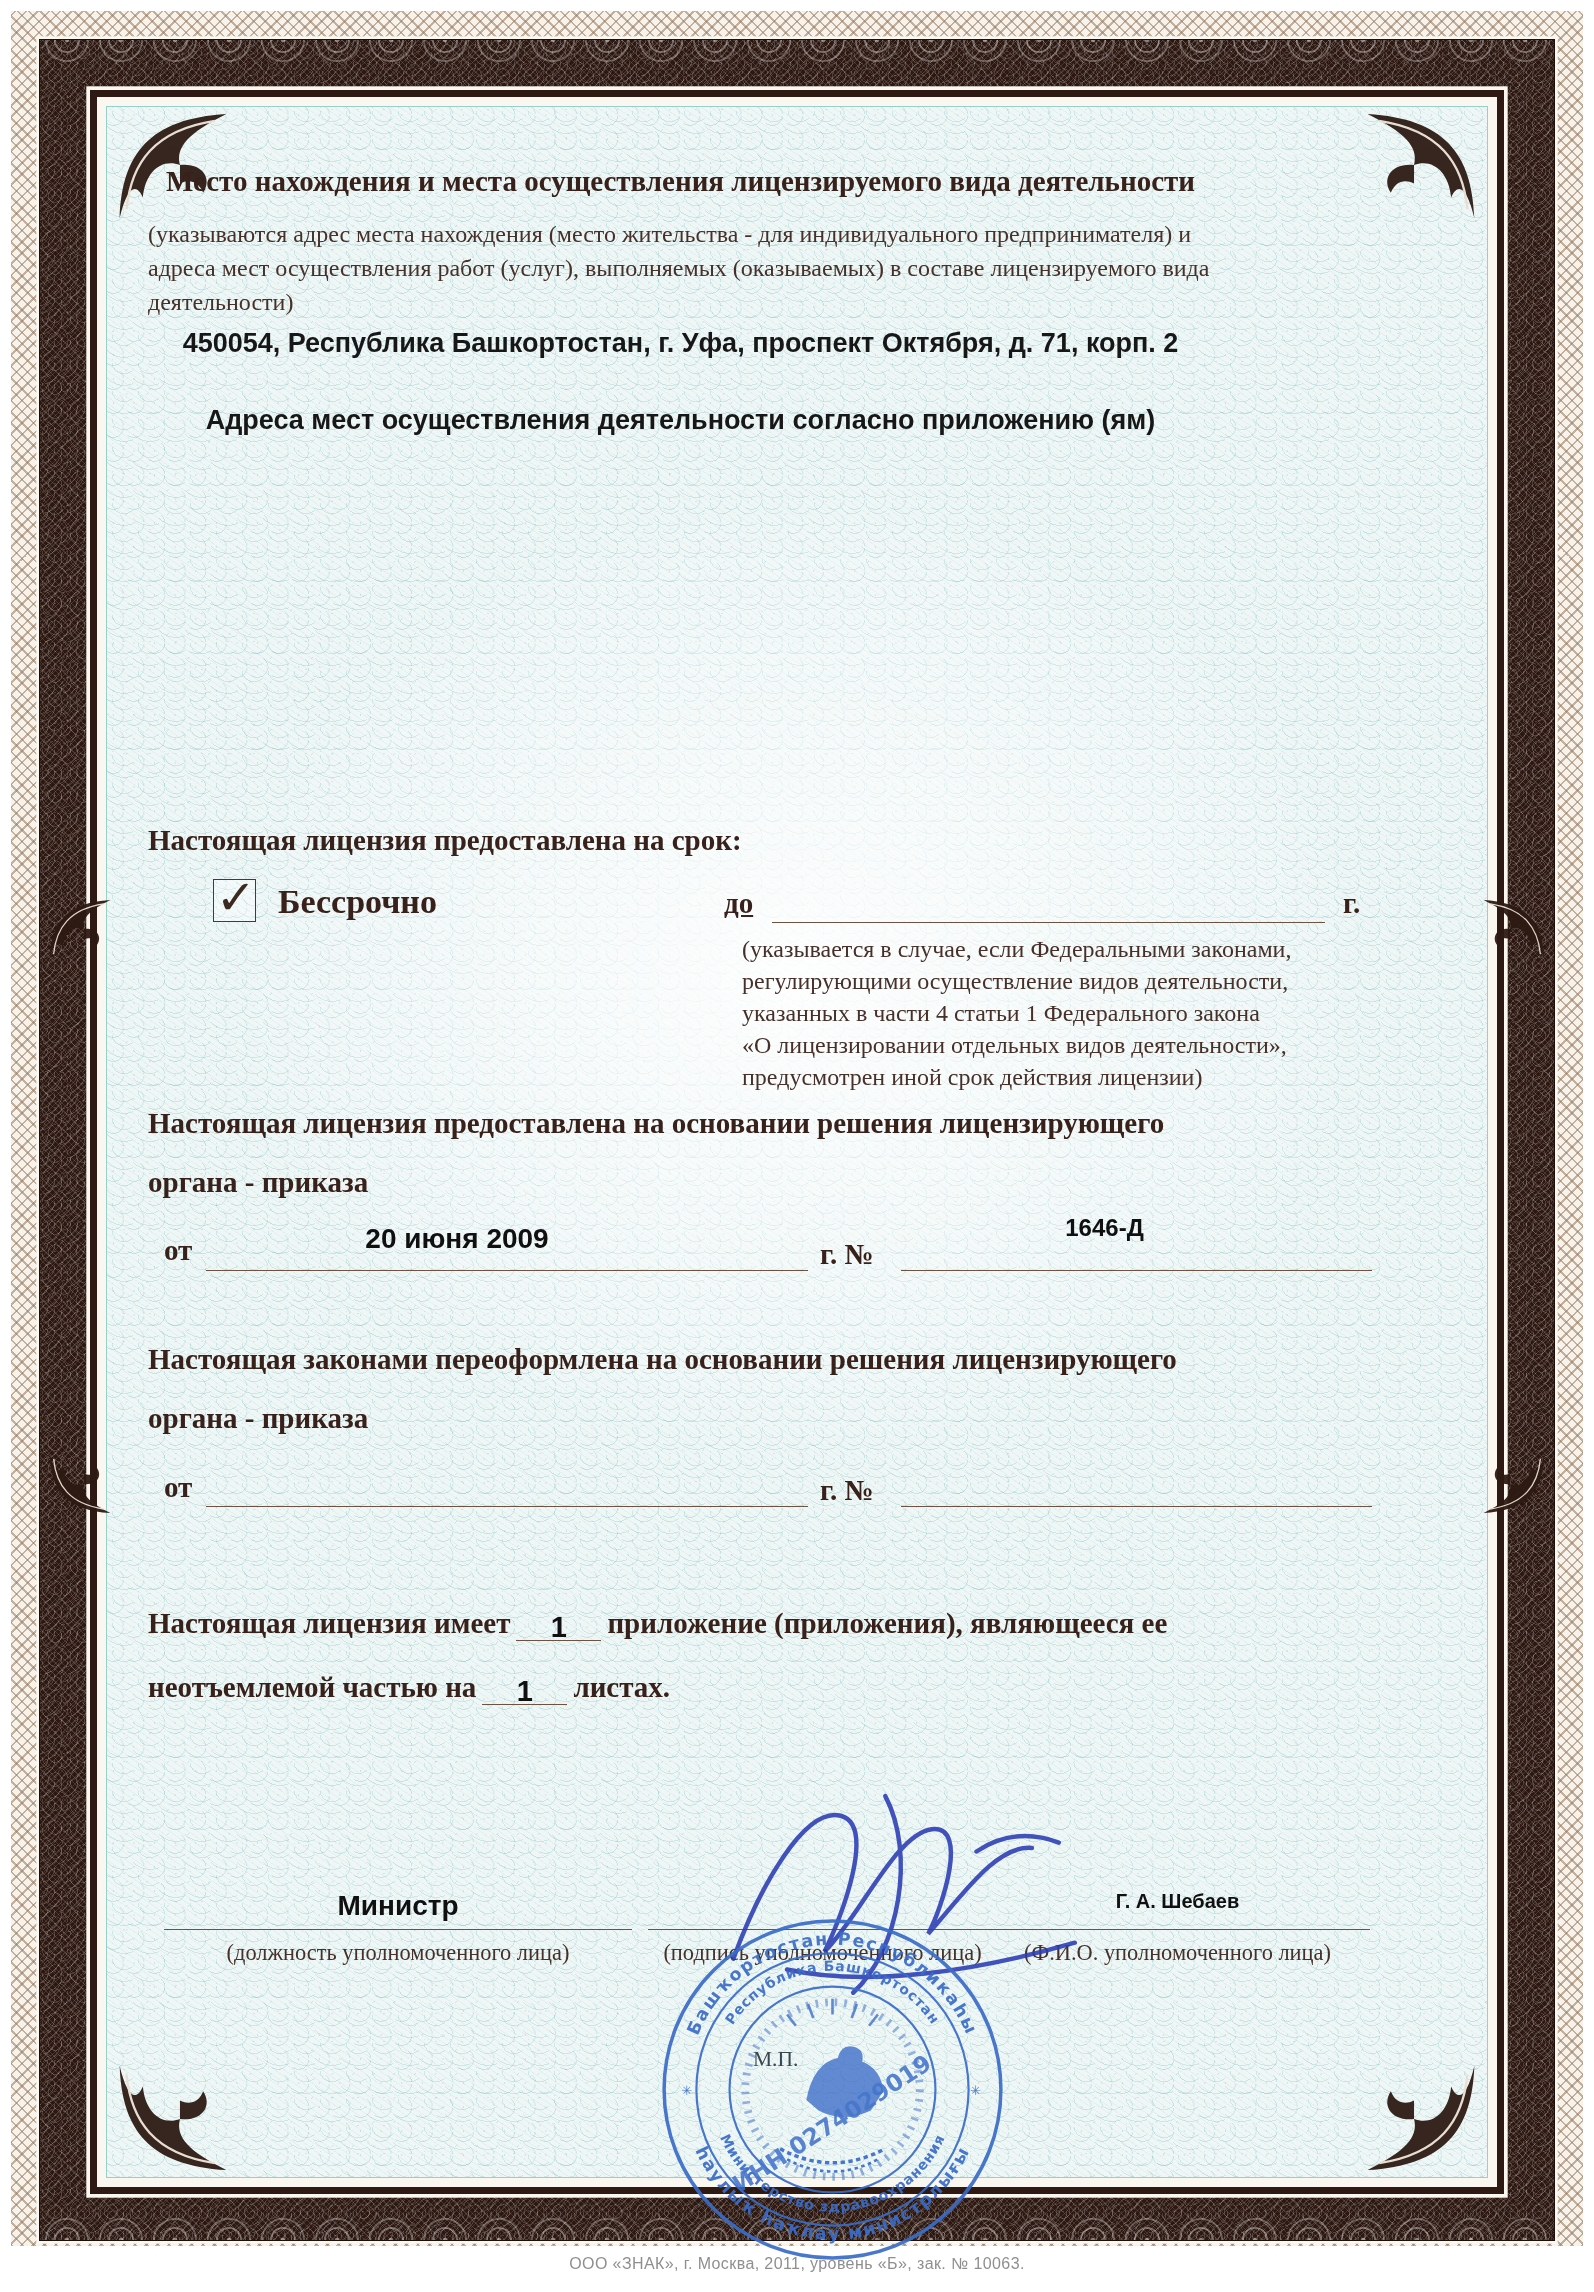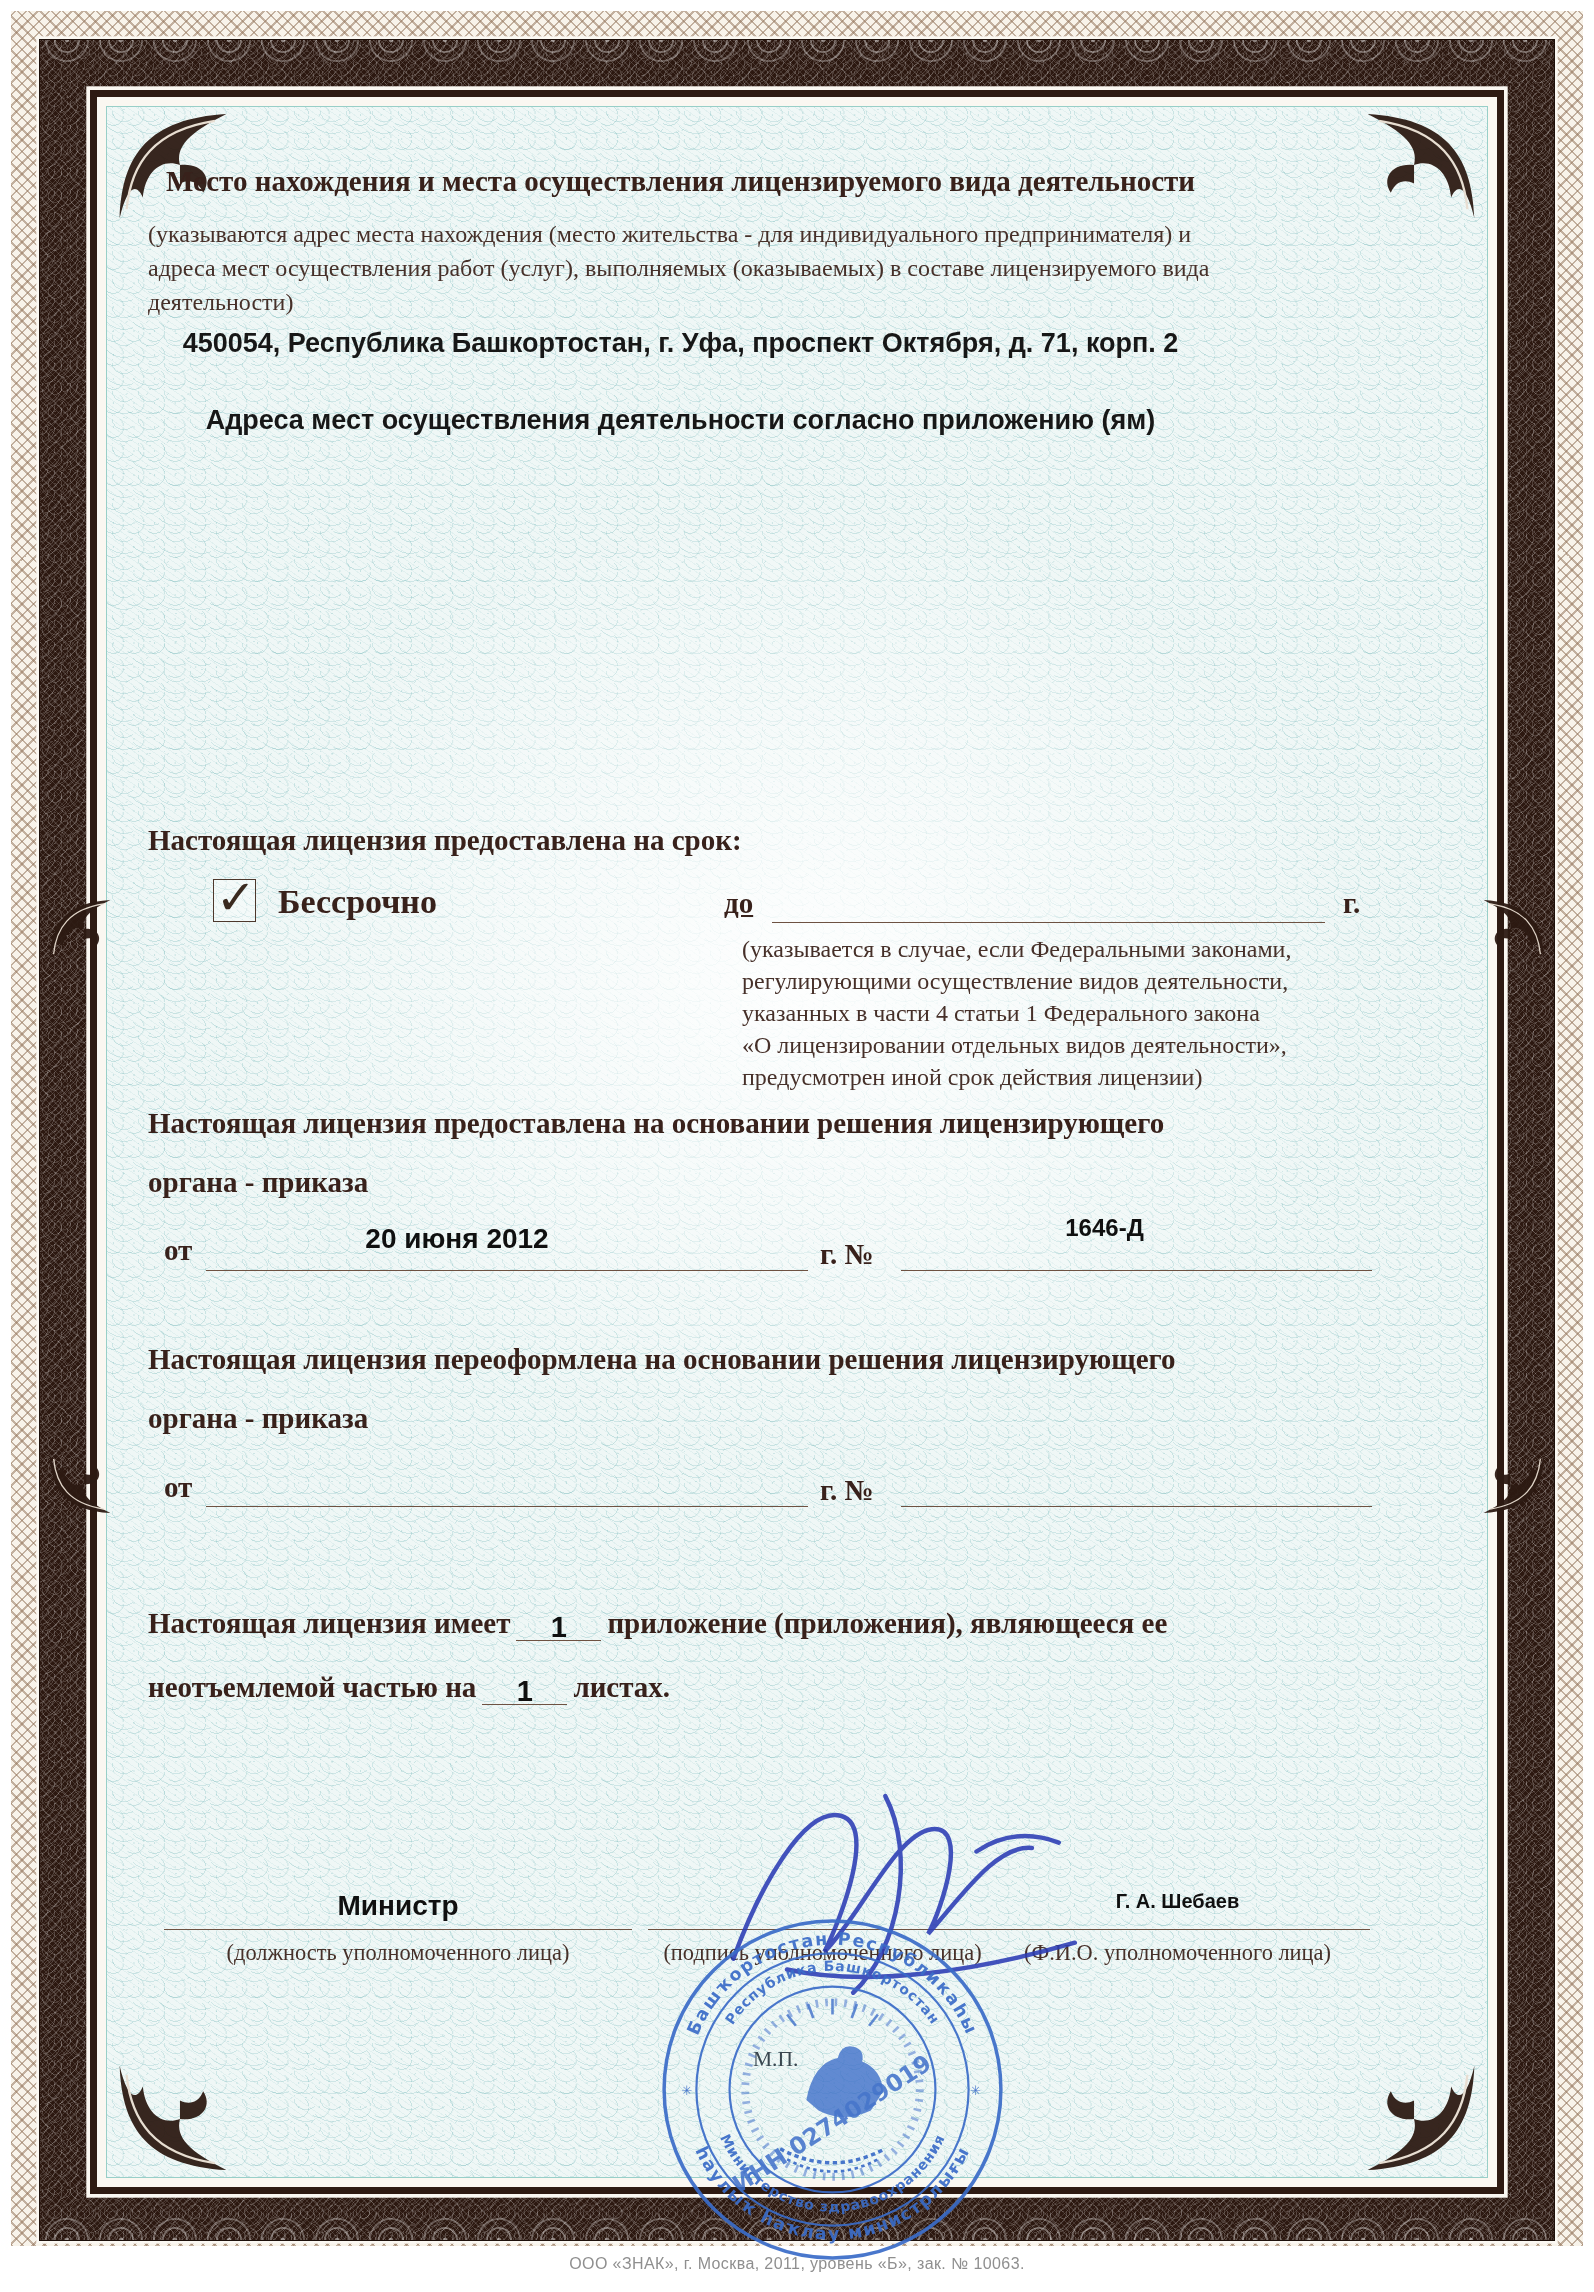--- a/index.html
+++ b/index.html
@@ -129,27 +129,27 @@
     <span style="display:block">регулирующими осуществление видов деятельности,</span>
     <span style="display:block">указанных в части 4 статьи 1 Федерального закона</span>
     <span style="display:block">«О лицензировании отдельных видов деятельности»,</span>
     <span style="display:block">предусмотрен иной срок действия лицензии)</span>
   </div>
 
   <div class="abs serifb" style="left:148px;top:1107px;font-size:29px;">Настоящая лицензия предоставлена на основании решения лицензирующего</div>
   <div class="abs serifb" style="left:148px;top:1166px;font-size:29px;">органа - приказа</div>
 
   <div class="abs serifb" style="left:164px;top:1234px;font-size:29px;">от</div>
-  <div class="abs sansb center" style="left:206px;top:1223px;width:502px;font-size:28px;color:#101010;">20  июня  2012</div>
+  <div class="abs sansb center" style="left:206px;top:1223px;width:502px;font-size:28px;color:#101010;">20  июня  2009</div>
   <div class="rule" style="left:206px;top:1270px;width:602px;"></div>
   <div class="abs serifb" style="left:820px;top:1238px;font-size:29px;">г. №</div>
   <div class="abs sansb center" style="left:901px;top:1214px;width:407px;font-size:24px;color:#101010;">1646-Д</div>
   <div class="rule" style="left:901px;top:1270px;width:471px;"></div>
 
-  <div class="abs serifb" style="left:148px;top:1343px;font-size:29px;">Настоящая лицензия переоформлена на основании решения лицензирующего</div>
+  <div class="abs serifb" style="left:148px;top:1343px;font-size:29px;">Настоящая законами переоформлена на основании решения лицензирующего</div>
   <div class="abs serifb" style="left:148px;top:1402px;font-size:29px;">органа - приказа</div>
 
   <div class="abs serifb" style="left:164px;top:1471px;font-size:29px;">от</div>
   <div class="rule" style="left:206px;top:1506px;width:602px;"></div>
   <div class="abs serifb" style="left:820px;top:1474px;font-size:29px;">г. №</div>
   <div class="rule" style="left:901px;top:1506px;width:471px;"></div>
 
   <div class="abs serifb attach-line" style="left:148px;top:1607px;">
     <span>Настоящая лицензия имеет</span>
       <span class="blank"><span class="v">1</span></span>

